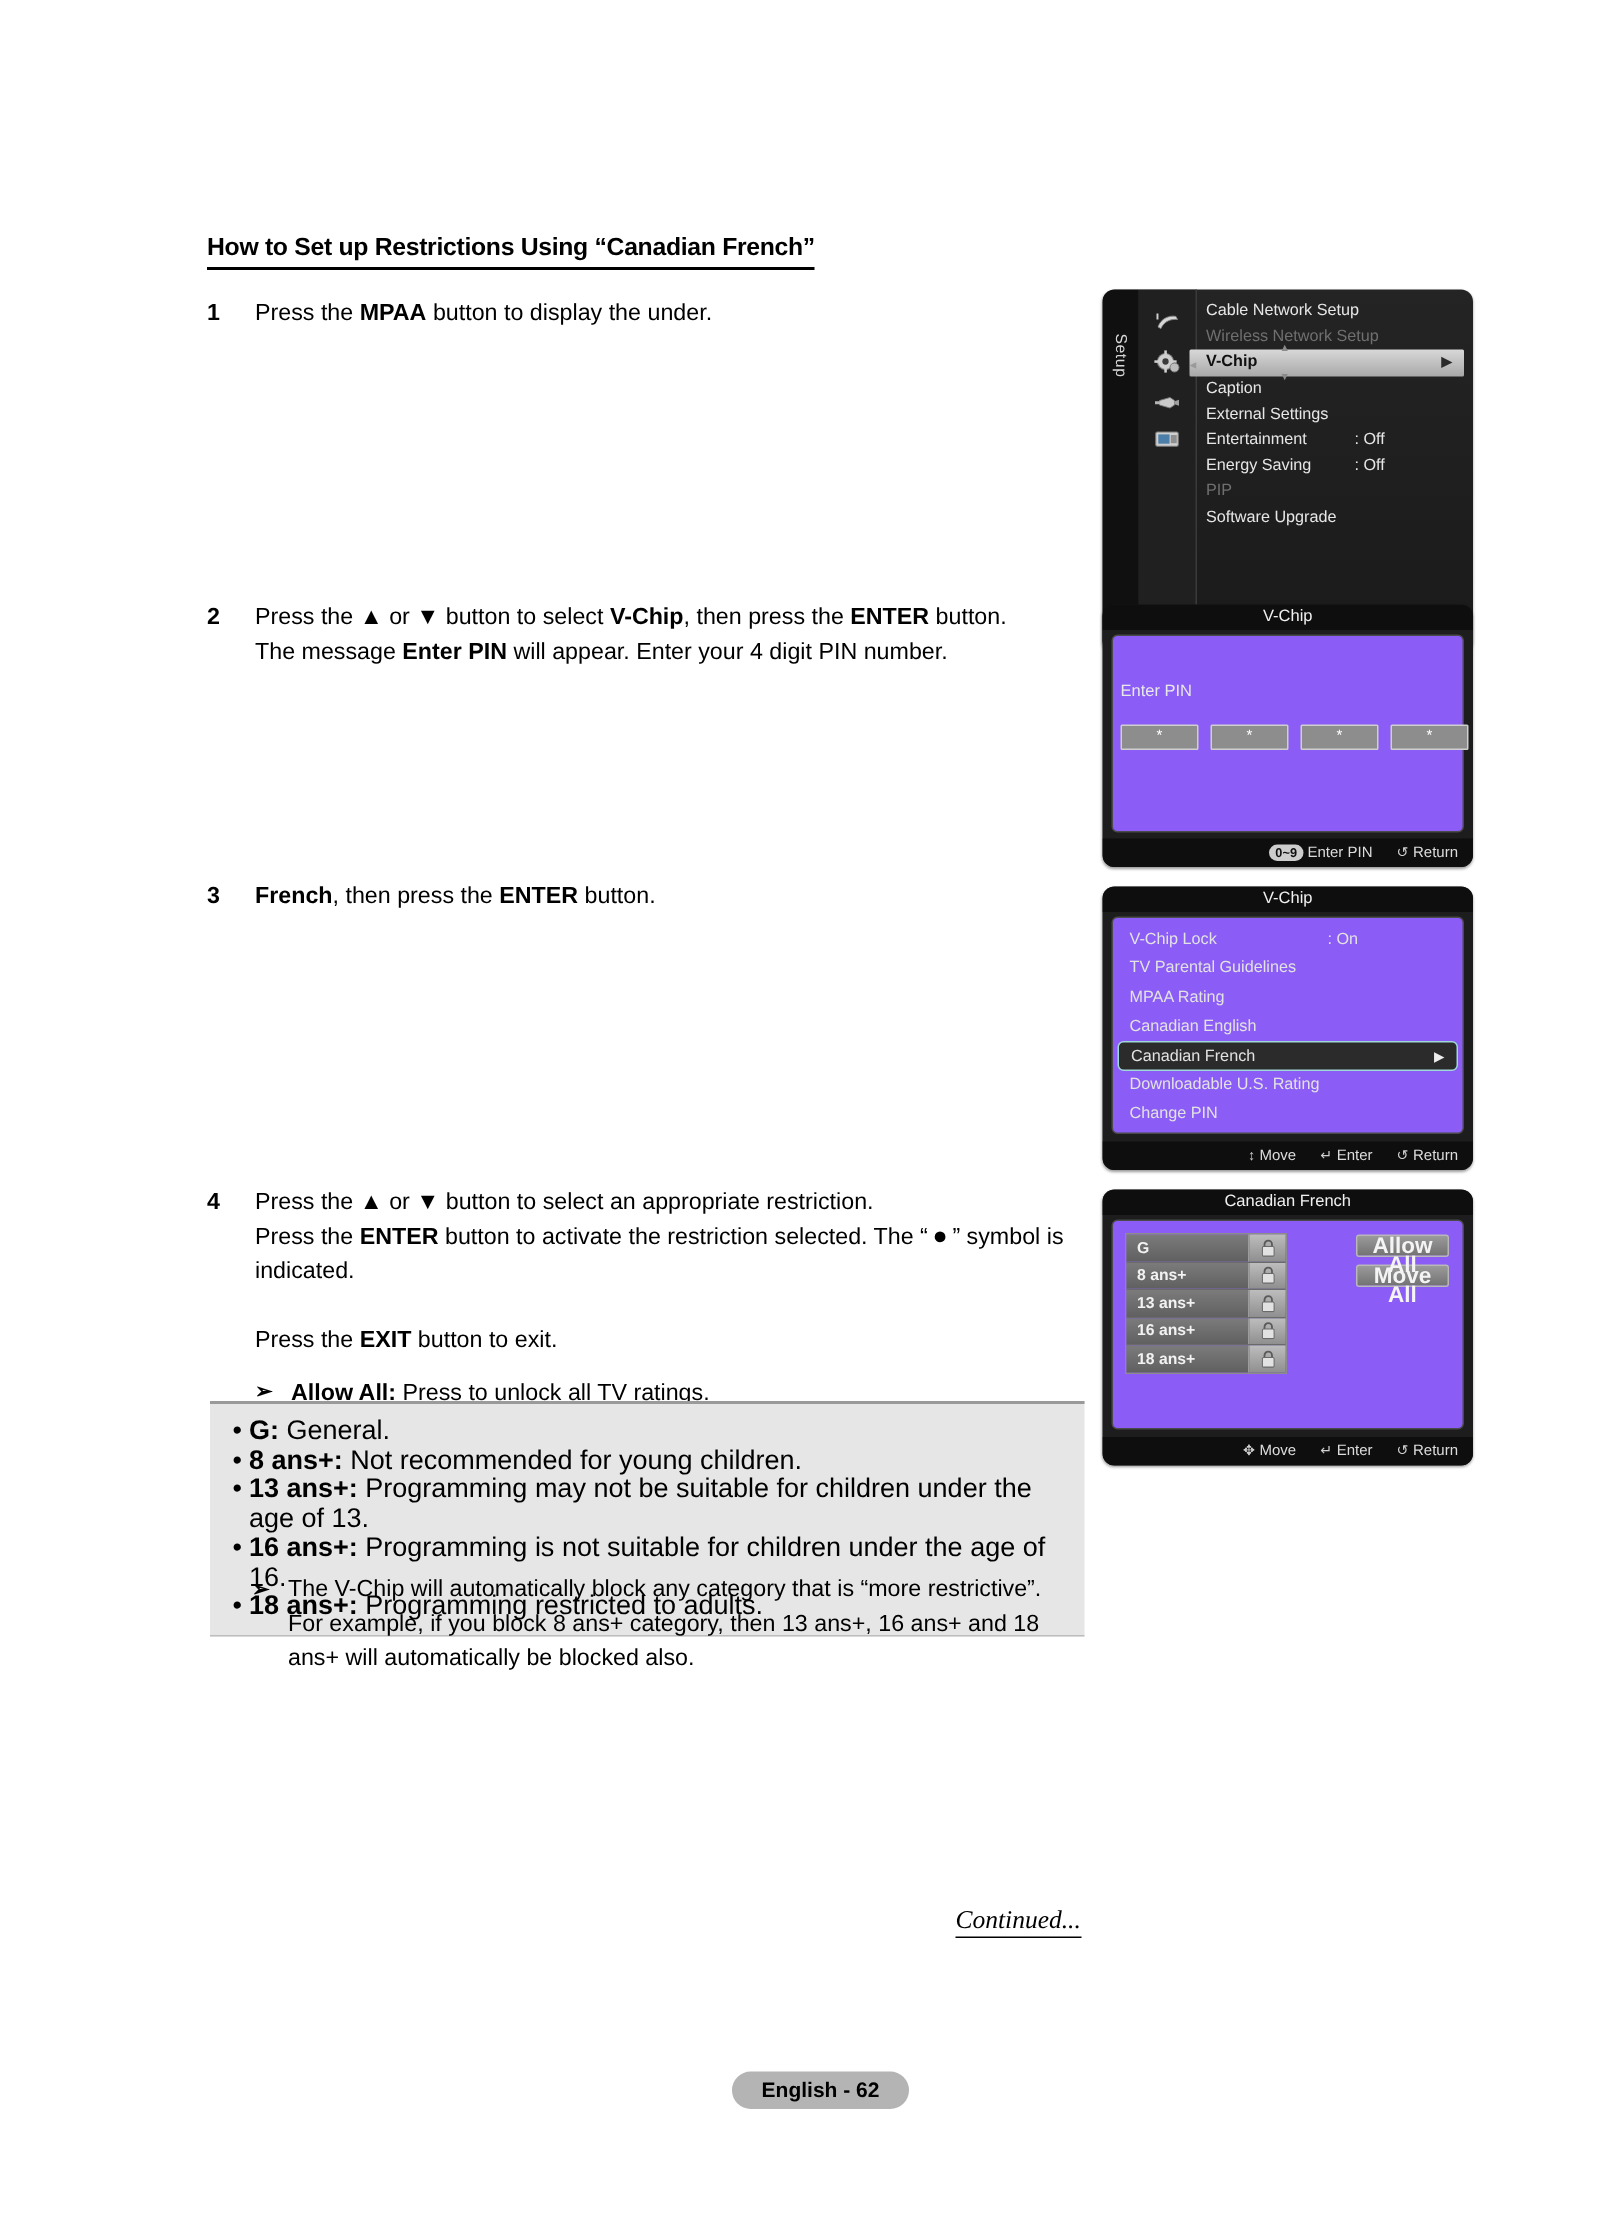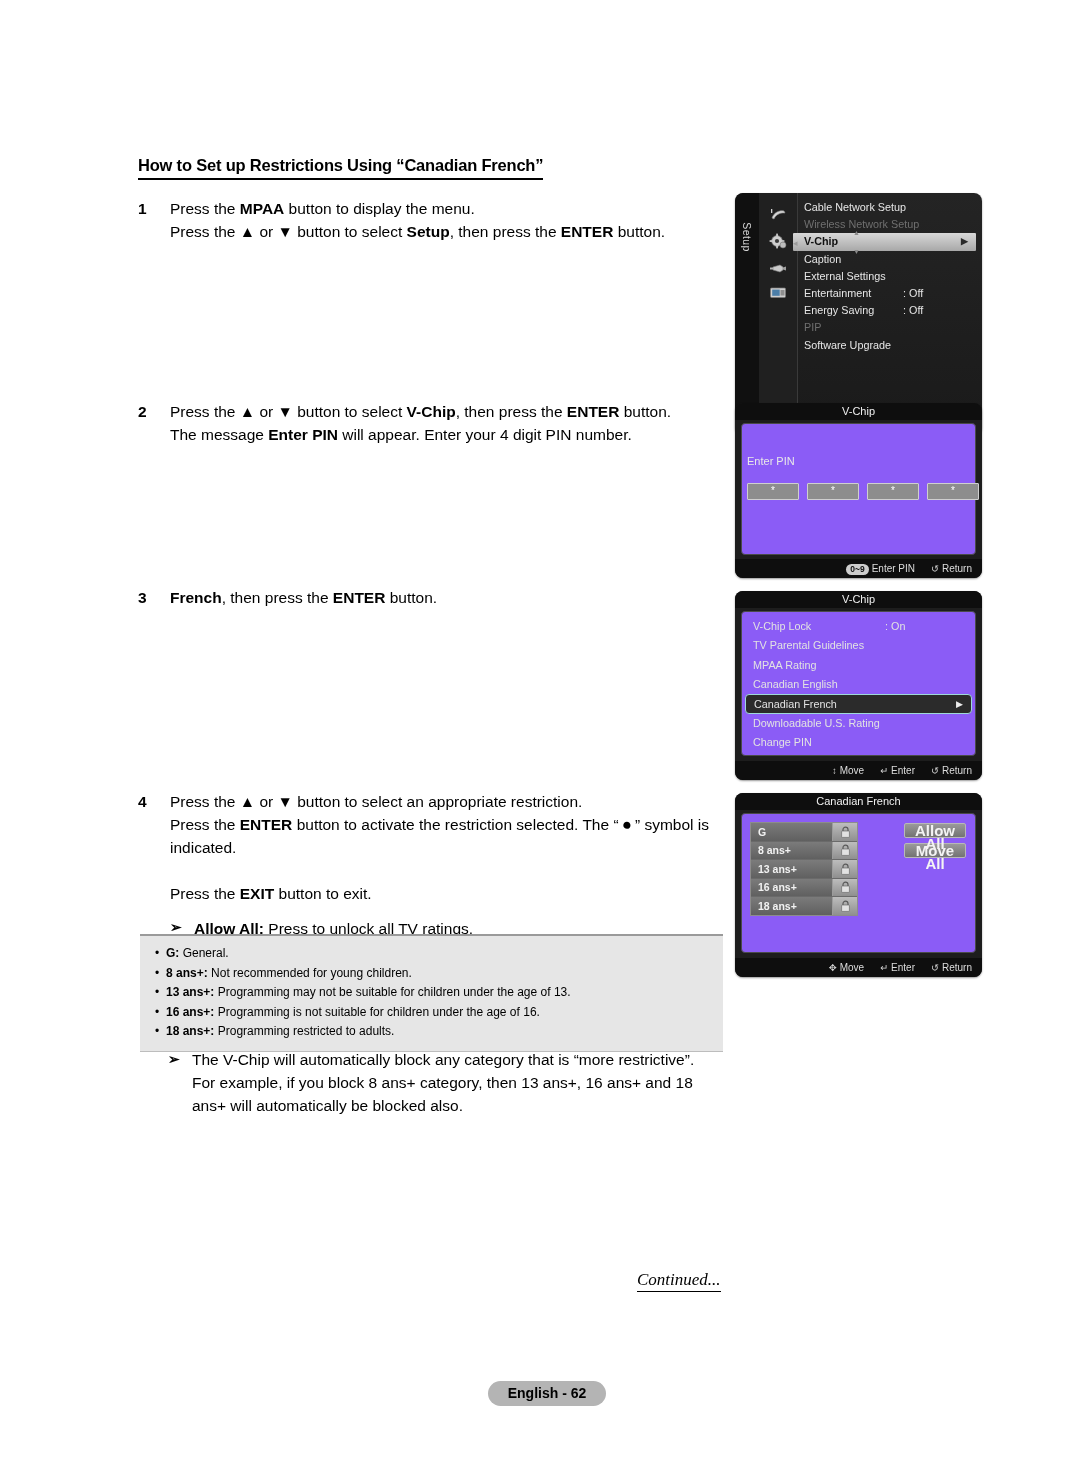--- a/index.html
+++ b/index.html
@@ -82,21 +82,21 @@
     border-bottom: 1px solid #bdbdbd;
     padding: 8px 0 9px 0;
     box-sizing: border-box;
   }
   .note-box ul {
     margin: 0;
     padding: 0 10px 0 26px;
     list-style: none;
   }
   .note-box li {
-    font-size: 12px;
+    font-size: 18px;
     line-height: 19.5px;
     position: relative;
   }
   .note-box li:before {
     content: "\2022";
     position: absolute;
     left: -11px;
     top: 0;
   }
 
@@ -447,22 +447,21 @@
 </head>
 <body>
 
 <div class="page">
 
   <div class="section-title">How to Set up Restrictions Using “Canadian French”</div>
 
   <div class="step" id="step1" style="top:197px;">
     <div class="num">1</div>
     <div class="body">
-        <p><span>Press the </span><b>MPAA</b><span> button to display the menu.</span></p>
-        <p><span>Press the ▲ or ▼ button to select </span><b>Setup</b><span>, then press the </span><b>ENTER</b><span> button.</span></p>
+        <p><span>Press the </span><b>MPAA</b><span> button to display the under.</span></p>
       </div>
   </div>
 
   <div class="step" id="step2" style="top:400px;">
     <div class="num">2</div>
     <div class="body">
         <p><span>Press the ▲ or ▼ button to select </span><b>V-Chip</b><span>, then press the </span><b>ENTER</b><span> button.</span></p>
         <p><span>The message </span><b>Enter PIN</b><span> will appear. Enter your 4 digit PIN number.</span></p>
       </div>
   </div>

